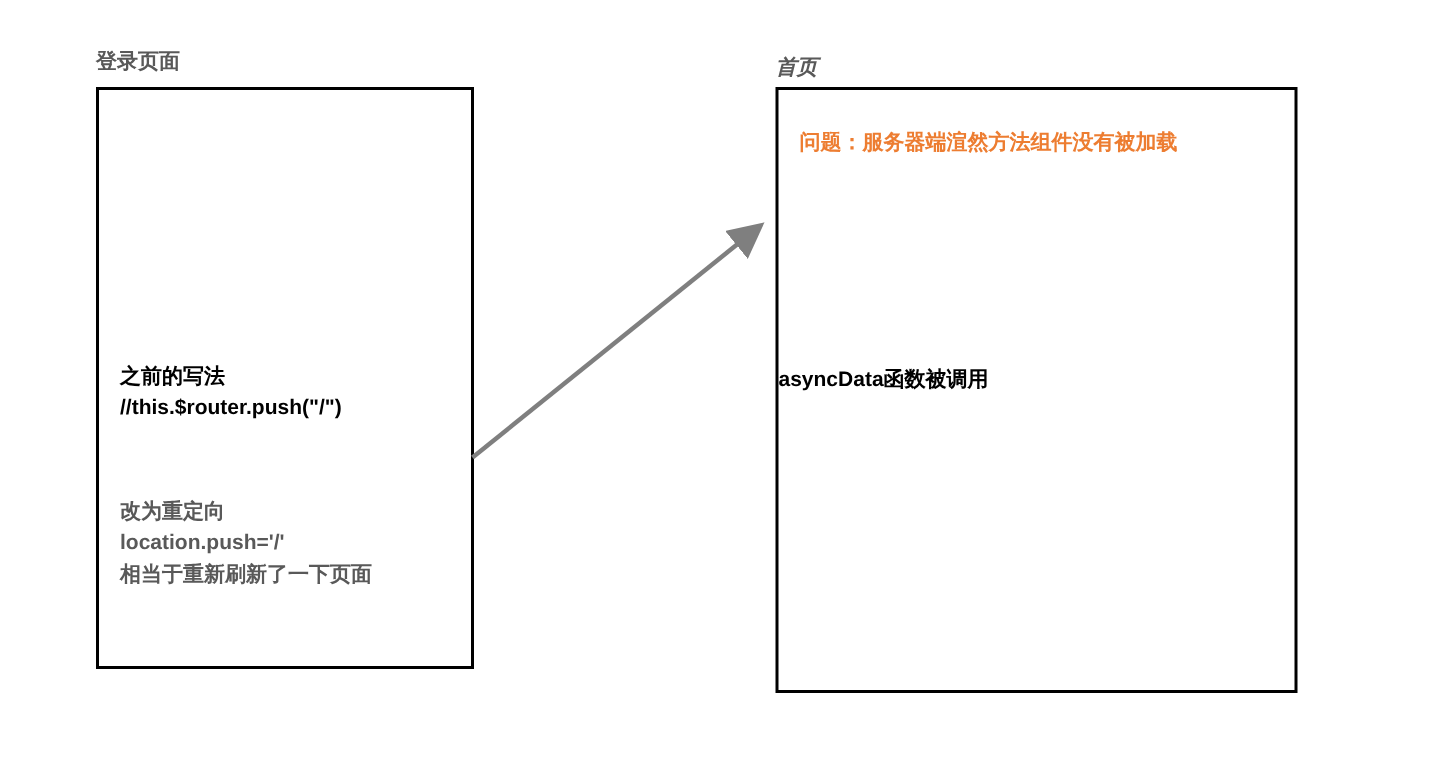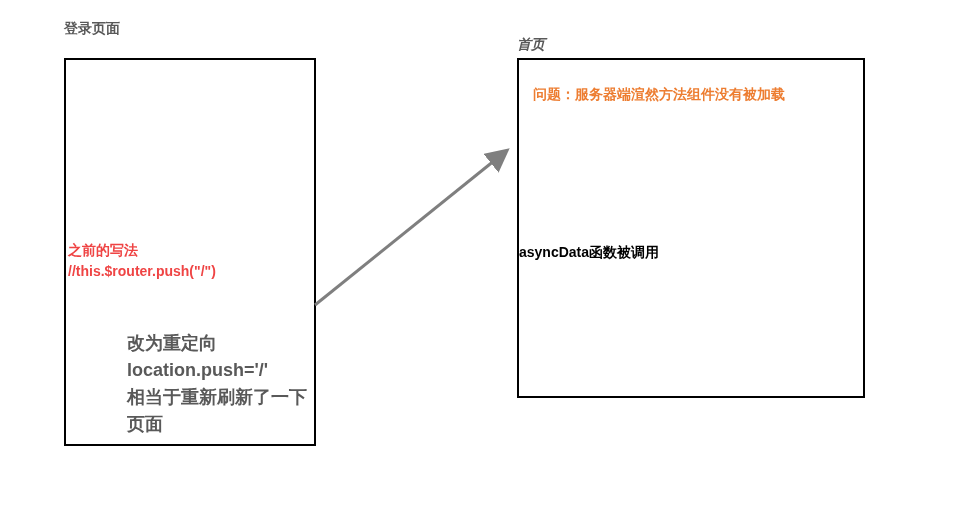--- a/index.html
+++ b/index.html
@@ -20,57 +20,56 @@
       font-weight: bold;
       color: #595959;
     }
     .box {
       position: absolute;
       border: 2px solid #000000;
       background: #ffffff;
     }
     .left-title {
       left: 64px;
-      top: 20px;
+      top: 32px;
     }
     .right-title {
       left: 517px;
       top: 36px;
       font-style: italic;
     }
     .left-box {
       left: 64px;
       top: 58px;
       width: 252px;
       height: 388px;
     }
     .right-box {
       left: 517px;
       top: 58px;
       width: 348px;
-      height: 340px;
+      height: 404px;
     }
     .old-method {
       position: absolute;
-      left: 2px;
+      left: 14px;
       top: 180px;
       font-size: 14px;
       font-weight: bold;
-      color: #ef4444;
+      color: #000000;
       line-height: 1.5;
     }
     .new-method {
       position: absolute;
       left: 14px;
       top: 270px;
-      font-size: 18px;
+      font-size: 14px;
       font-weight: bold;
       color: #595959;
       line-height: 1.5;
-      margin-left: 47px;
     }
     .problem-text {
       position: absolute;
       left: 14px;
       top: 26px;
       font-size: 14px;
       font-weight: bold;
       color: #ed7d31;
     }
     .async-text {

